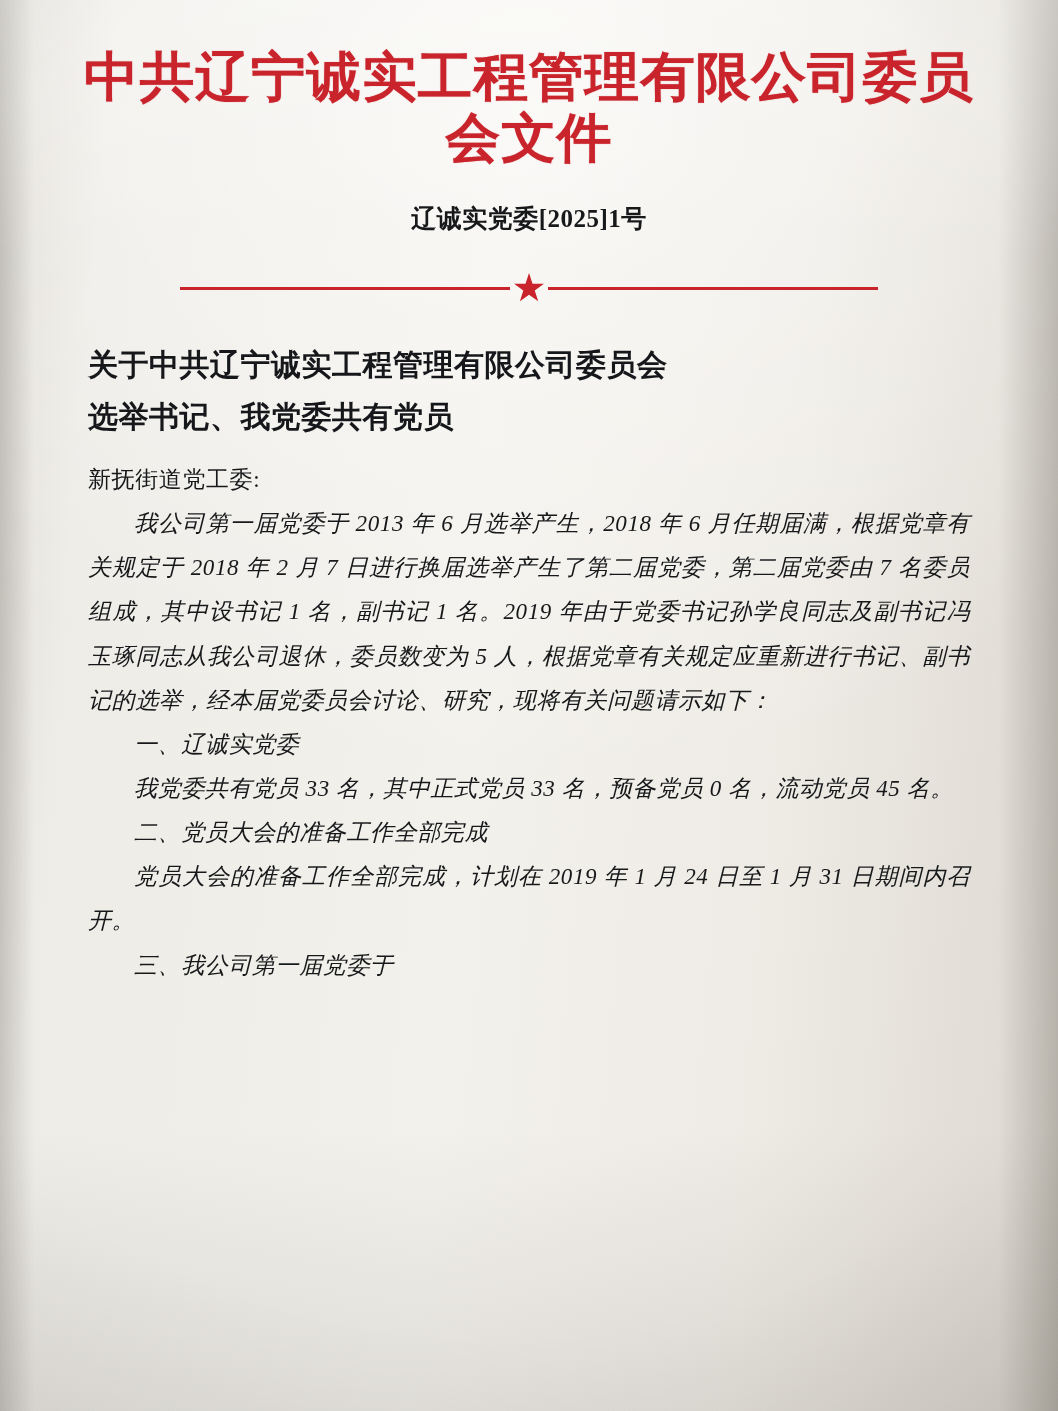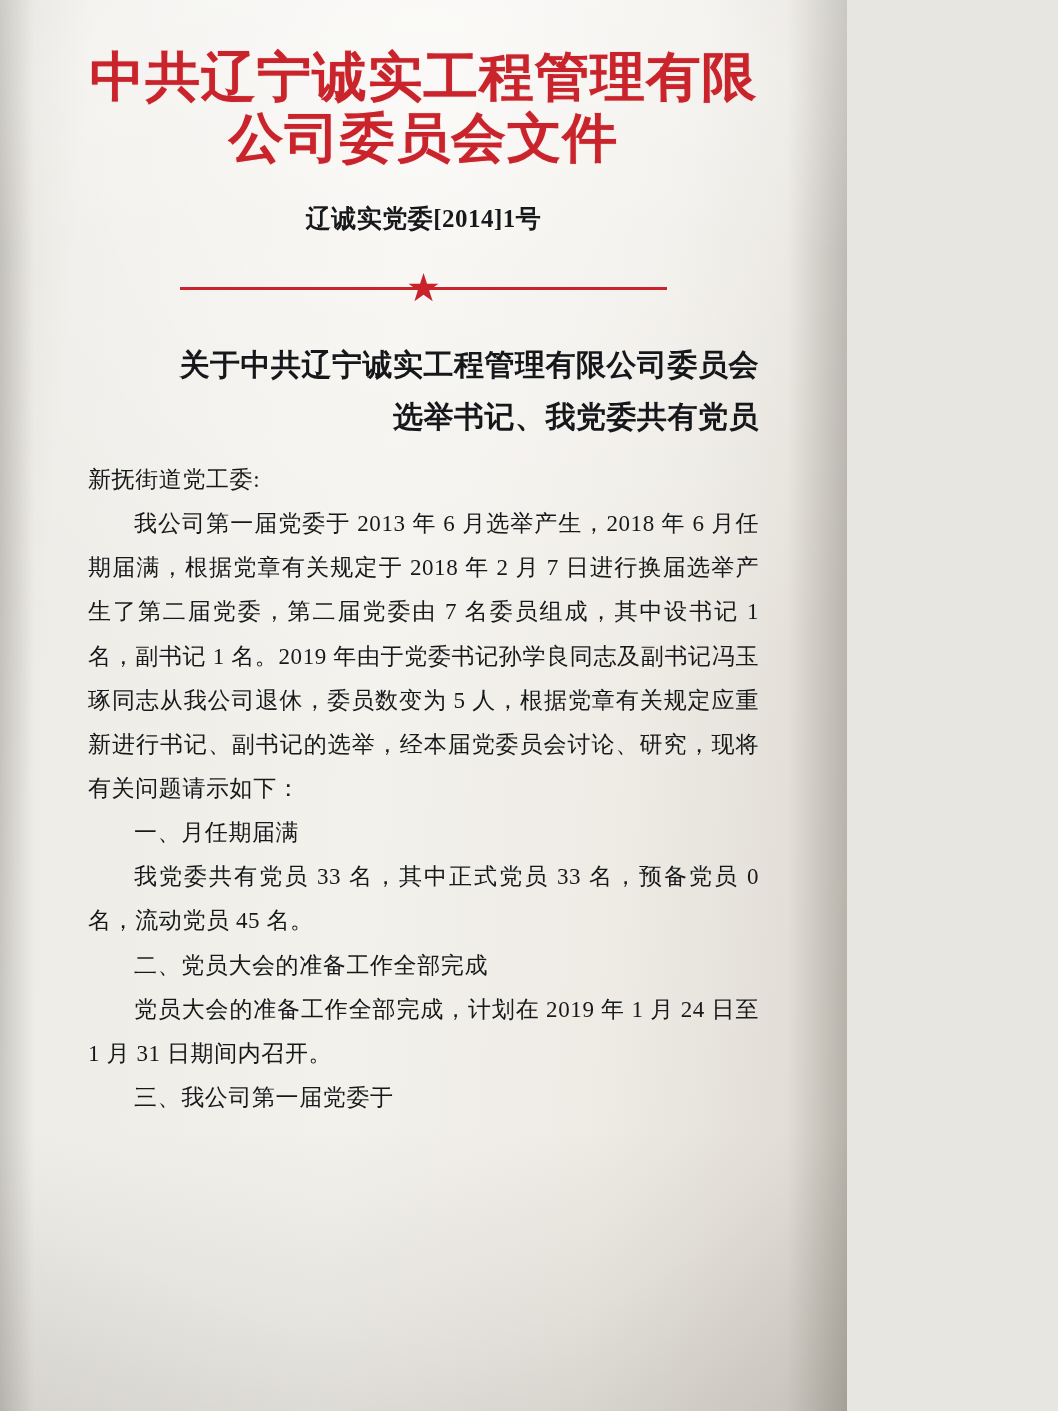--- a/index.html
+++ b/index.html
@@ -11,21 +11,21 @@
     width: 1058px;
     height: 1411px;
     background: #e8e6e1;
     font-family: "Liberation Serif", "DejaVu Serif", serif;
     overflow: hidden;
   }
 
   
   .page {
     position: relative;
-    width: 847px;
+    width: 1058px;
     height: 1411px;
     background:
       radial-gradient(120% 80% at 50% 8%, rgba(255,255,255,0.55) 0%, rgba(255,255,255,0.0) 60%),
       linear-gradient(95deg, #dedbd4 0%, #eeece7 10%, #f3f1ec 45%, #eeebe5 72%, #dcd8d0 100%);
     overflow: hidden;
   }
   .page::after {
     
     content: "";
     position: absolute;
@@ -101,21 +101,21 @@
     top: 0;
     transform: translateX(-50%);
     color: #c9232b;
     font-size: 34px;
     line-height: 30px;
   }
 
   
   .doc-title {
     margin-top: 36px;
-    text-align: right;
+    text-align: left;
     font-size: 30px;
     font-weight: bold;
     color: #15171a;
     line-height: 1.75;
     letter-spacing: 0.5px;
   }
 
   
   .body-text {
     margin-top: 14px;
@@ -127,50 +127,51 @@
     text-justify: inter-ideograph;
   }
   .body-text p {
     margin: 0;
   }
   .salutation {
     text-indent: 0;
   }
   .indent {
     text-indent: 2em;
+    font-style: italic;
   }
 </style>
 </head>
 <body>
 
 <div class="page">
   <div class="edge-shadow-left"></div>
   <div class="edge-shadow-right"></div>
 
   <div class="content">
 
     <div class="masthead">中共辽宁诚实工程管理有限公司委员会文件</div>
 
-    <div class="doc-number">辽诚实党委[2014]1号</div>
+    <div class="doc-number">辽诚实党委[2025]1号</div>
 
     <div class="red-rule">
       <span class="line left"></span>
       <span class="star">★</span>
       <span class="line right"></span>
     </div>
 
     <div class="doc-title">
       <div>关于中共辽宁诚实工程管理有限公司委员会</div>
       <div>选举书记、我党委共有党员</div>
     </div>
 
     <div class="body-text">
       <p class="salutation">新抚街道党工委:</p>
       <p class="indent">我公司第一届党委于 2013 年 6 月选举产生，2018 年 6 月任期届满，根据党章有关规定于 2018 年 2 月 7 日进行换届选举产生了第二届党委，第二届党委由 7 名委员组成，其中设书记 1 名，副书记 1 名。2019 年由于党委书记孙学良同志及副书记冯玉琢同志从我公司退休，委员数变为 5 人，根据党章有关规定应重新进行书记、副书记的选举，经本届党委员会讨论、研究，现将有关问题请示如下：</p>
-      <p class="indent">一、月任期届满</p>
+      <p class="indent">一、辽诚实党委</p>
       <p class="indent">我党委共有党员 33 名，其中正式党员 33 名，预备党员 0 名，流动党员 45 名。</p>
       <p class="indent">二、党员大会的准备工作全部完成</p>
       <p class="indent">党员大会的准备工作全部完成，计划在 2019 年 1 月 24 日至 1 月 31 日期间内召开。</p>
       <p class="indent">三、我公司第一届党委于</p>
     </div>
 
   </div>
 </div>
 
 </body></html>

